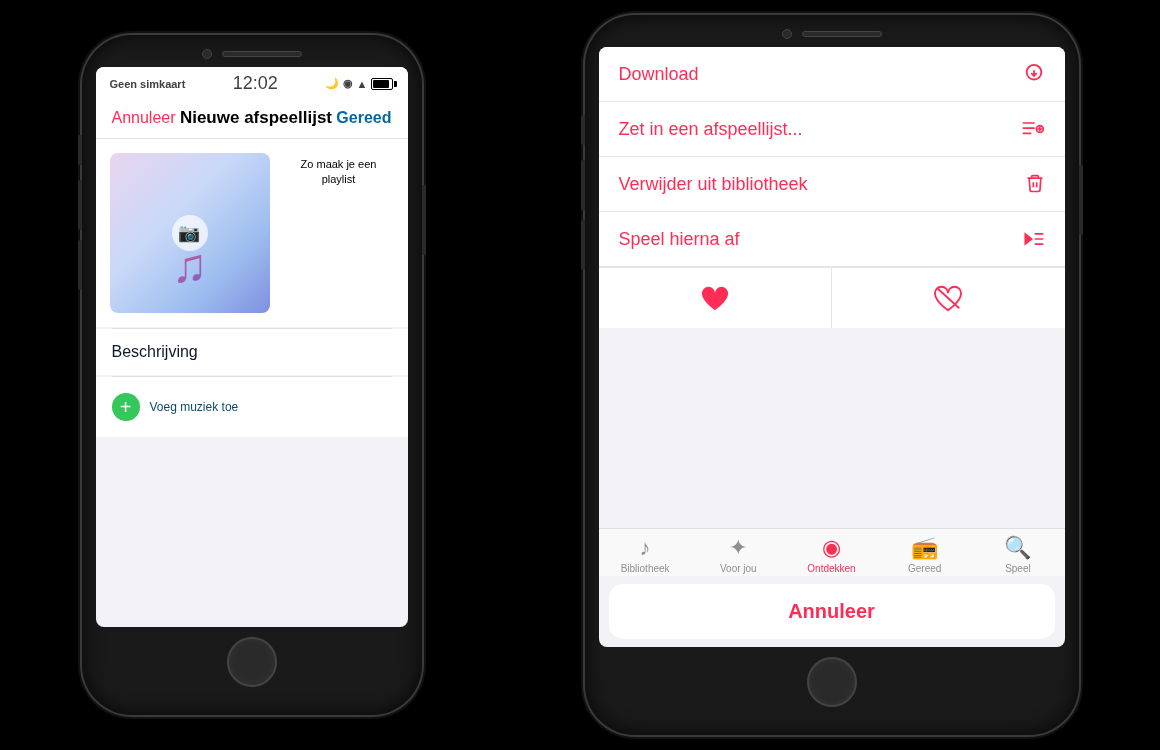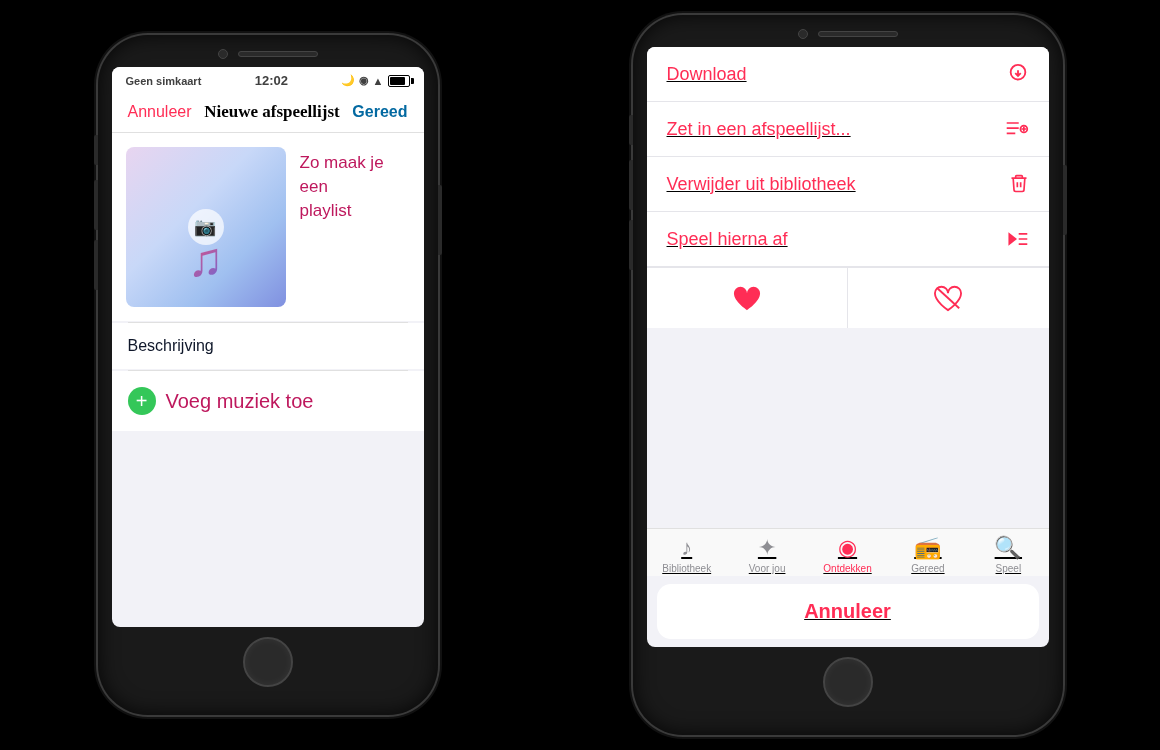--- a/index.html
+++ b/index.html
@@ -21,23 +21,22 @@
       background: #1a1a1a;
       box-shadow: 0 0 0 2px #3a3a3a, 0 0 0 4px #111, inset 0 0 20px rgba(0,0,0,0.8);
     }
 
     .phone-left {
       width: 340px;
       height: 680px;
     }
 
     .phone-right {
-      width: 430px;
+      width: 494px;
       height: 720px;
-      text-decoration: underline;
     }
 
     
     .phone-top-bar {
       display: flex;
       align-items: center;
       justify-content: center;
       gap: 10px;
       padding: 14px 0 8px;
     }
@@ -92,21 +91,21 @@
       display: flex;
       justify-content: space-between;
       align-items: center;
       padding: 6px 14px 4px;
       background: #fff;
       font-size: 12px;
       font-weight: 600;
       color: #404040;
     }
     .status-left { font-size: 11px; }
-    .status-center { font-size: 13px; font-weight: 700; }
+    .status-center { font-size: 18px; font-weight: 400; }
     .status-right {
       display: flex;
       align-items: center;
       gap: 4px;
       font-size: 11px;
     }
     .battery-icon {
       display: inline-block;
       width: 22px; height: 12px;
       border: 1.5px solid #000;
@@ -141,21 +140,20 @@
       padding: 10px 16px;
     }
     .nav-cancel {
       color: #ff2d55;
       font-size: 16px;
     }
     .nav-title {
       font-size: 17px;
       font-weight: 600;
       color: #000;
-      font-family: Liberation Serif, serif;
     }
     .nav-done {
       color: #0369a1;
       font-size: 16px;
       font-weight: 600;
     }
 
     .playlist-section {
       background: #fff;
       padding: 14px;
@@ -193,24 +191,25 @@
       -webkit-background-clip: text;
       -webkit-text-fill-color: transparent;
       opacity: 0.8;
     }
 
     .playlist-info {
       flex: 1;
       padding-top: 4px;
     }
     .playlist-title {
-      font-size: 17px;
+      font-size: 11px;
       font-weight: 500;
-      color: #be185d;
+      color: #000000;
       line-height: 1.4;
+      text-align: center;
     }
 
     .divider {
       height: 1px;
       background: #e0e0e0;
       margin: 0 16px;
     }
 
     .description-section {
       background: #fff;
@@ -235,22 +234,22 @@
       background: #34c759;
       display: flex;
       align-items: center;
       justify-content: center;
       color: #fff;
       font-size: 20px;
       font-weight: 300;
       line-height: 1;
     }
     .add-music-label {
-      color: #be185d;
-      font-size: 20px;
+      color: #0c4a6e;
+      font-size: 12px;
     }
 
     
     .action-sheet {
       background: #f2f2f7;
       height: 100%;
       display: flex;
       flex-direction: column;
     }
 

